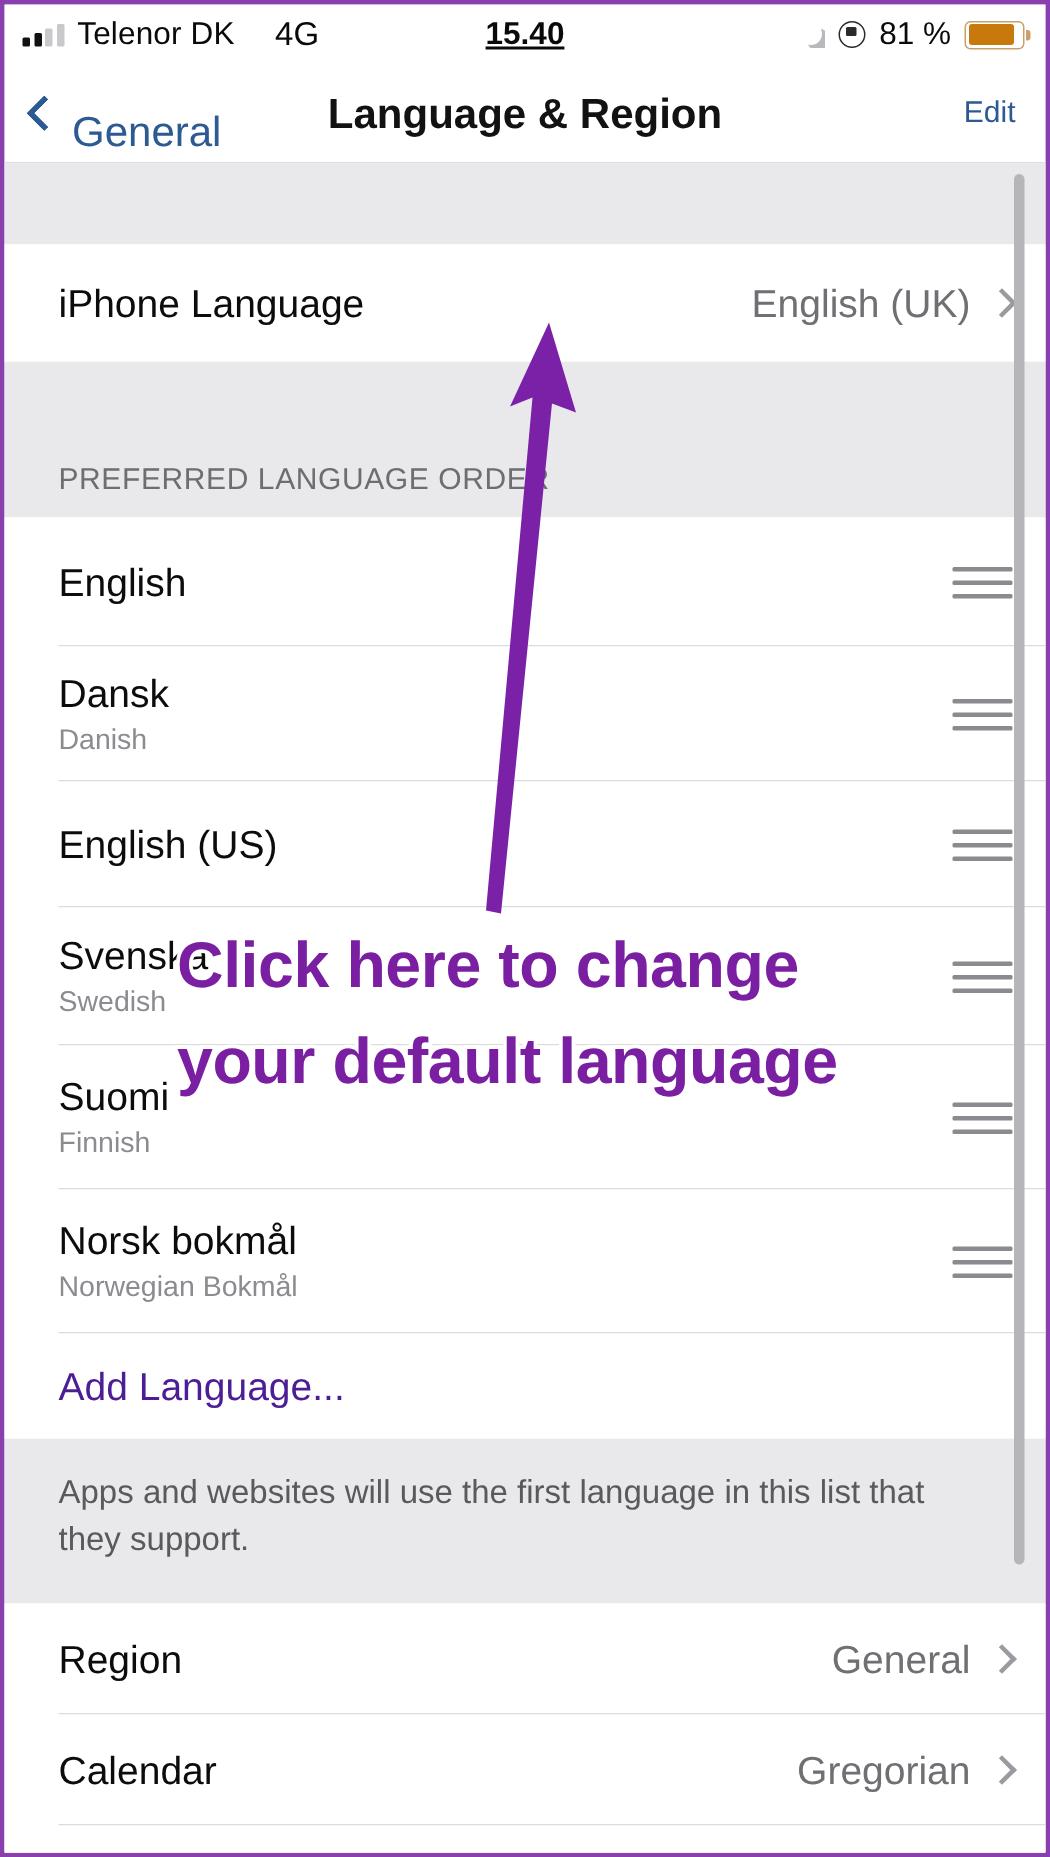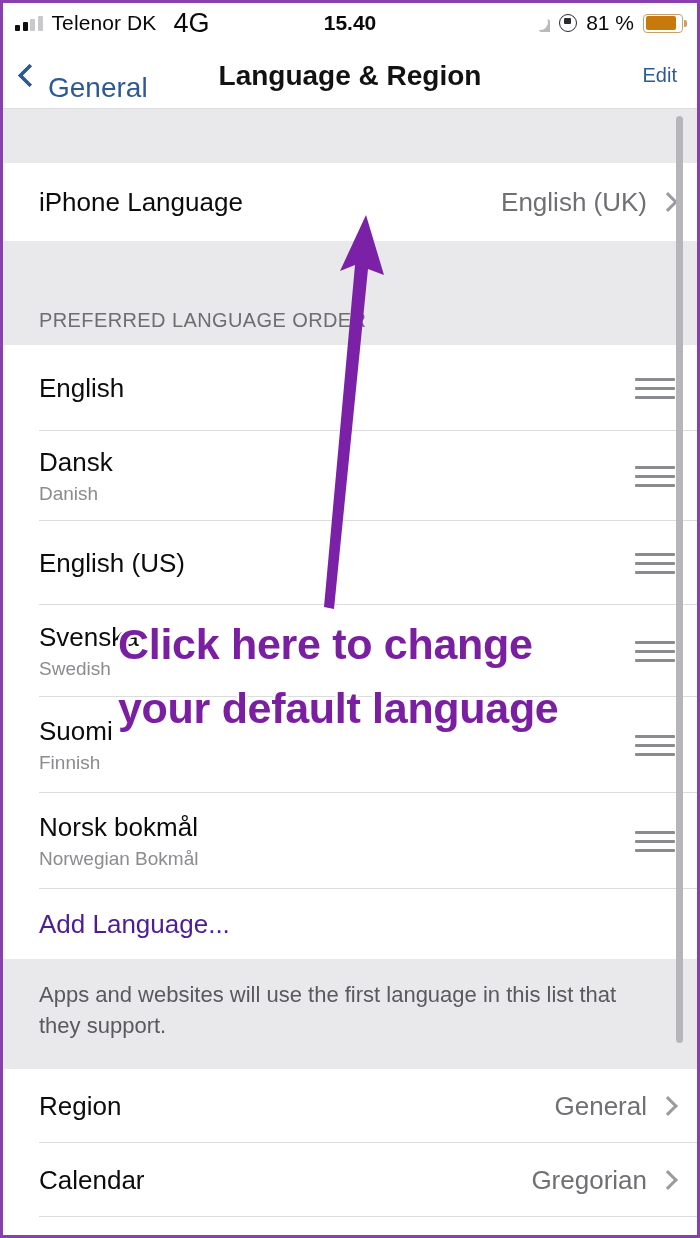--- a/index.html
+++ b/index.html
@@ -29,24 +29,24 @@
   }
   .sb-left{display:flex;align-items:center;gap:9px;flex:0 0 auto;}
   .signal{display:flex;align-items:flex-end;gap:2.5px;height:15px;}
   .signal i{display:block;width:5px;border-radius:1px;background:#c9c9cd;}
   .signal i.on{background:#111;}
   .signal i:nth-child(1){height:6px;}
   .signal i:nth-child(2){height:9px;}
   .signal i:nth-child(3){height:12px;}
   .signal i:nth-child(4){height:15px;}
   .carrier{font-size:21px;color:#0a0a0a;letter-spacing:.1px;}
-  .net{font-size:27px;color:#0a0a0a;margin-left:8px;}
+  .net{font-size:22px;color:#0a0a0a;margin-left:18px;}
   .sb-center{
     position:absolute;left:0;right:0;text-align:center;
-    font-size:21px;font-weight:bold;color:#0a0a0a;pointer-events:none;
+    font-size:21px;font-weight:bold;color:#0a0a0a;pointer-events:none;text-decoration:underline;
   }
   .sb-right{margin-left:auto;display:flex;align-items:center;gap:9px;z-index:2;}
   .moon{width:17px;height:17px;position:relative;overflow:hidden;display:block;}
   .moon::before{
     content:"";position:absolute;left:0;top:0;width:15px;height:15px;
     border-radius:50%;box-shadow:5px 4px 0 0 #b9b9bd;
   }
   .rotlock{width:18px;height:18px;position:relative;display:block;}
   .rotlock::before{
     content:"";position:absolute;inset:0;border:1.7px solid #2a2a2e;border-radius:50%;

